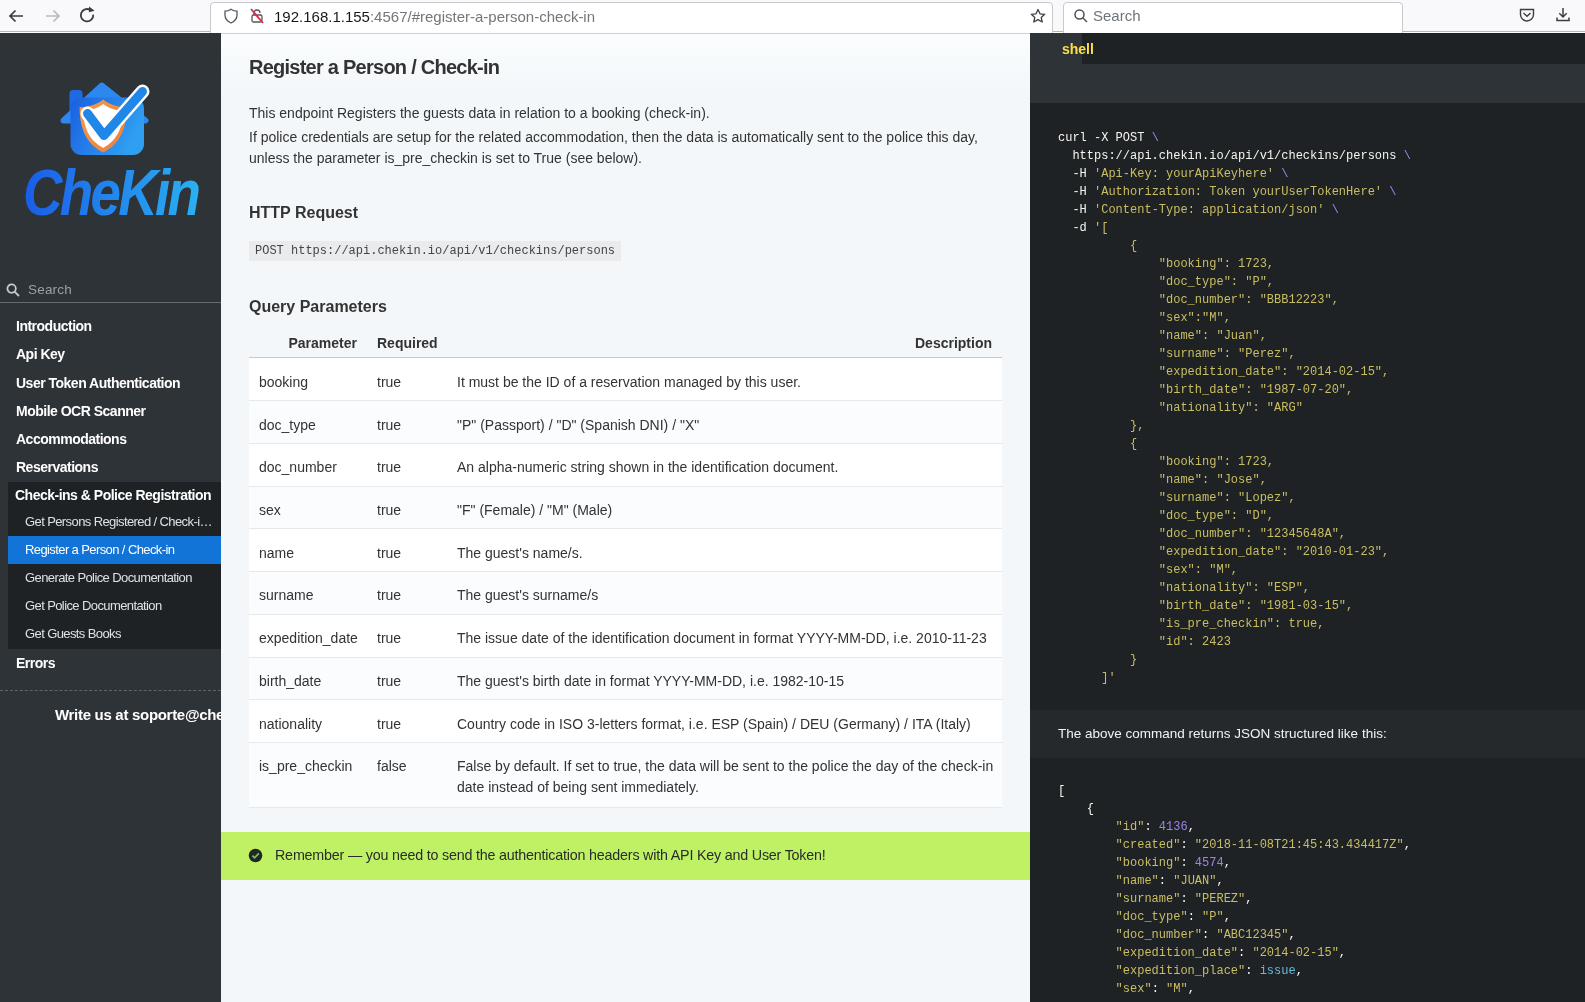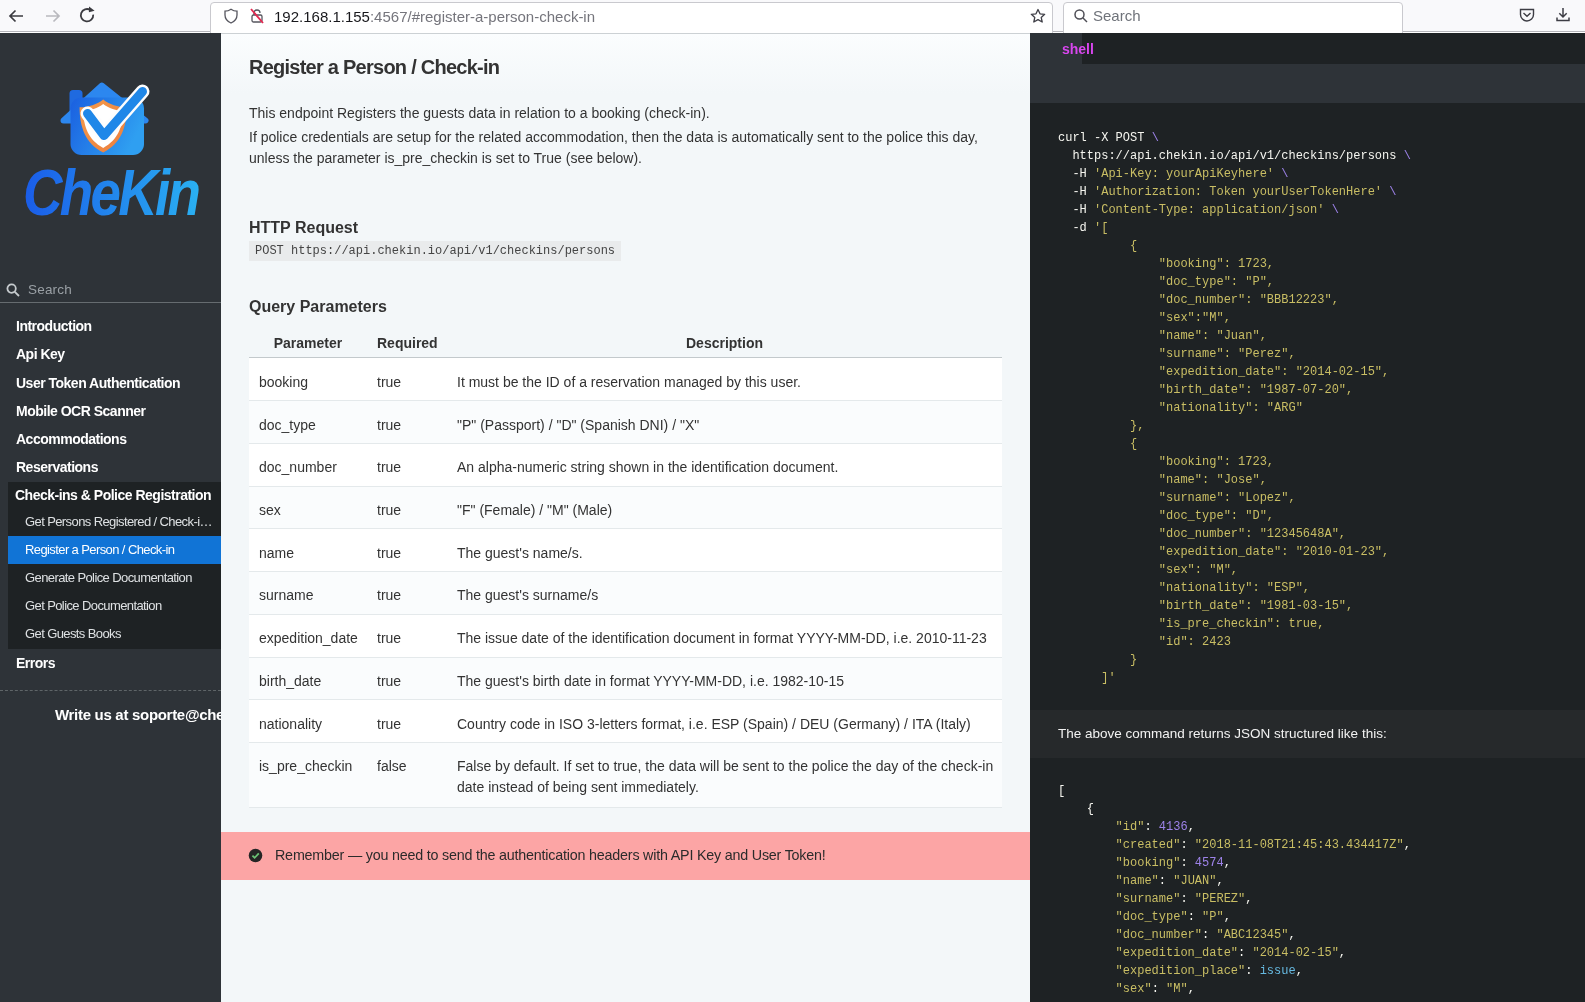--- a/index.html
+++ b/index.html
@@ -33,29 +33,29 @@
 
 #h1band { position:absolute; left:0; top:0; width:809px; height:60px; background:linear-gradient(#fbfdfe,#f3f7f9); border-top:1px solid #ccd1d4; }
 h1.title { position:absolute; left:28px; top:19.4px; font-size:20px; line-height:30px; color:#333; font-weight:bold; letter-spacing:-0.75px; }
 .para { position:absolute; left:28px; font-size:14px; color:#333; }
 #p1 { top:69.5px; line-height:21px; }
 #p2 { top:93.5px; line-height:21.5px; }
 h2.sec { position:absolute; left:28px; font-size:16px; line-height:18px; color:#333; font-weight:bold; }
 #chip { position:absolute; left:28px; top:208px; height:20px; line-height:20px; padding:0 6px; background:#e9ebec; color:#444; font-family:"Liberation Mono", monospace; font-size:12px; white-space:nowrap; }
 table#params { position:absolute; left:28px; top:297px; width:753px; border-collapse:collapse; table-layout:fixed; font-size:14px; color:#333; }
 #params col.c1 { width:118px; } #params col.c2 { width:80px; } #params col.c3 { width:555px; }
-#params th { text-align:center; font-weight:bold; padding:3px 10px 4.4px 10px; line-height:20px; border-bottom:1px solid #c3c9cc; }
+#params th { text-align:right; font-weight:bold; padding:3px 10px 4.4px 10px; line-height:20px; border-bottom:1px solid #c3c9cc; }
 #params td { padding:13.4px 10px 8.35px 10px; line-height:20px; border-bottom:1px solid #e4e9eb; vertical-align:top; }
 #params tr.ev td { background:#fafcfd; }
 #params tr.od td { background:#ffffff; }
-#aside { position:absolute; left:0; top:798.5px; width:809px; height:48.5px; background:#fca5a5; }
+#aside { position:absolute; left:0; top:798.5px; width:809px; height:48.5px; background:#bef264; }
 #aside .txt { position:absolute; left:54px; top:15px; font-size:14.3px; letter-spacing:-0.2px; color:#2b2b2b; }
 
 #langbar { position:absolute; left:0; top:0; width:555px; height:30.5px; background:#1e2224; }
-#langtab { position:absolute; left:0; top:0; width:52px; height:30.5px; background:#2e3338; color:#d946ef; font-size:14px; line-height:33px; text-align:center; font-weight:bold;padding-left:32px; }
+#langtab { position:absolute; left:0; top:0; width:52px; height:30.5px; background:#2e3338; color:#fde047; font-size:14px; line-height:33px; text-align:center; font-weight:bold;padding-left:32px; }
 pre.code { font-family:"Liberation Mono", monospace; font-size:12px; line-height:18px; color:#f6f6f0; position:absolute; left:0; width:555px; background:#1e2224; padding:24px 0 0 28px; }
 #pre1 { top:70px; height:607px; padding-top:25.5px; }
 #anno { position:absolute; left:0; top:677px; width:555px; height:48px; background:#26292b; color:#f2f2f2; font-size:13.5px; line-height:48px; padding-left:28px; }
 #pre2 { top:725px; height:244px; }
 .y { color:#c9be64; } .pp { color:#9d82e8; } .cy { color:#66b9e0; }
 svg.icon { position:absolute; }
 </style>
 </head>
 <body>
 
@@ -160,21 +160,21 @@
   </ul>
   <div id="dash"></div>
   <div id="writeus">Write us at soporte@chekin.io to get a…</div>
 </div>
 
 <div id="content">
   <div id="h1band"></div>
   <h1 class="title">Register a Person / Check-in</h1>
   <div class="para" id="p2">If police credentials are setup for the related accommodation, then the data is automatically sent to the police this day,<br>unless the parameter is_pre_checkin is set to True (see below).</div>
   <div class="para" id="p1">This endpoint Registers the guests data in relation to a booking (check-in).</div>
-  <h2 class="sec" style="top:186px">HTTP Request</h2>
+  <h2 class="sec" style="top:171px">HTTP Request</h2>
   <div id="chip">POST https://api.chekin.io/api/v1/checkins/persons</div>
   <h2 class="sec" style="top:264.5px">Query Parameters</h2>
   <table id="params">
     <colgroup>
         <col class="c1">
         <col class="c2">
         <col class="c3">
       </colgroup>
     <thead>
         <tr>

